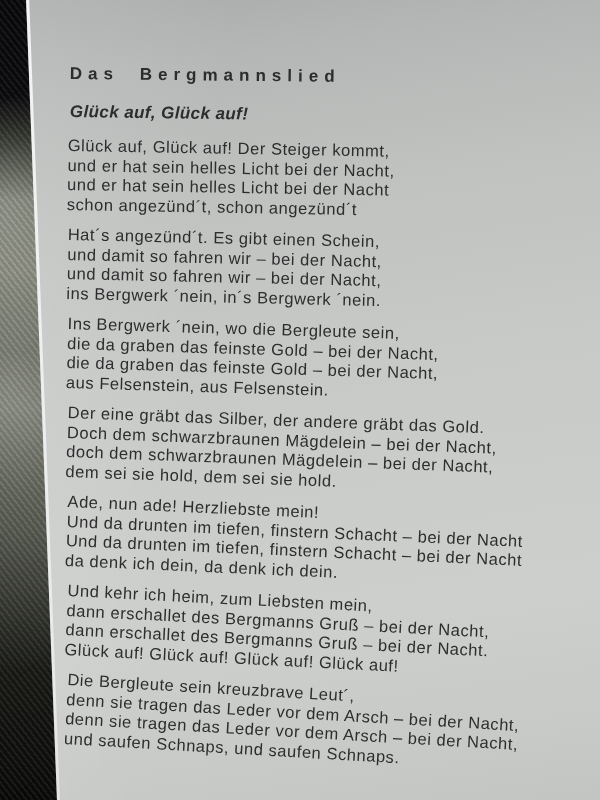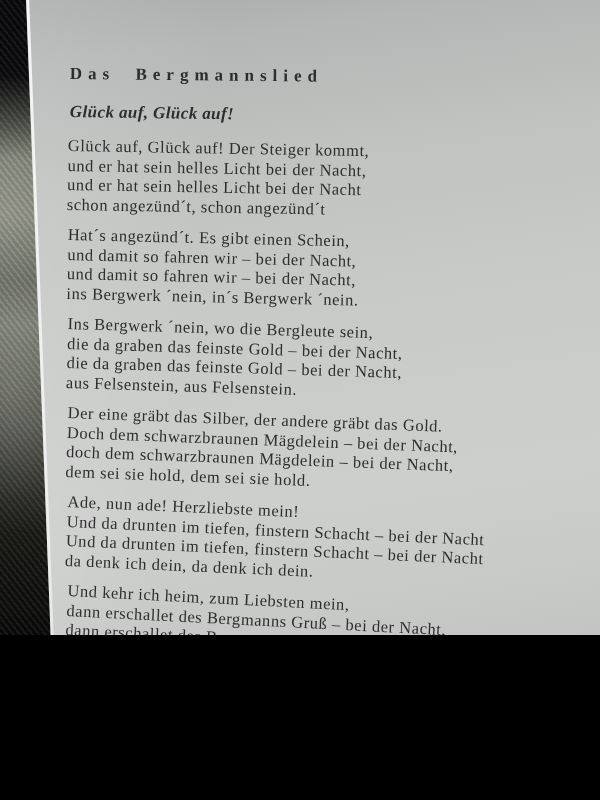--- a/index.html
+++ b/index.html
@@ -1,21 +1,21 @@
 <!DOCTYPE html>
 <html><head>
 <meta charset="utf-8">
 <style>
   html, body { margin: 0; padding: 0; background: #000; }
   #photo-frame {
     position: relative;
     width: 600px;
-    height: 635px;
+    height: 800px;
     overflow: hidden;
-    font-family: Liberation Serif, serif;
+    font-family: Liberation Sans, sans-serif;
   }
   
   .fabric {
     position: absolute;
     inset: 0;
     background:
       radial-gradient(90px 160px at 10px 390px, rgba(255,255,255,0.10), transparent 70%),
       radial-gradient(70px 120px at 5px 210px, rgba(255,255,255,0.08), transparent 70%),
       repeating-linear-gradient(52deg,
         rgba(255,255,255,0.06) 0px, rgba(255,255,255,0.06) 2px,

